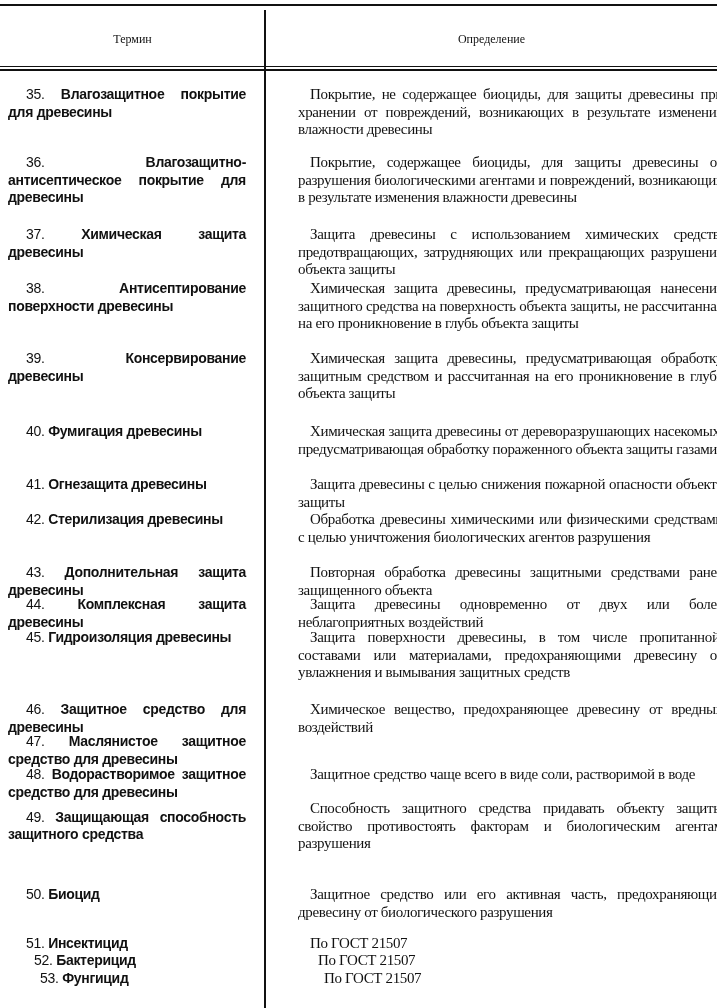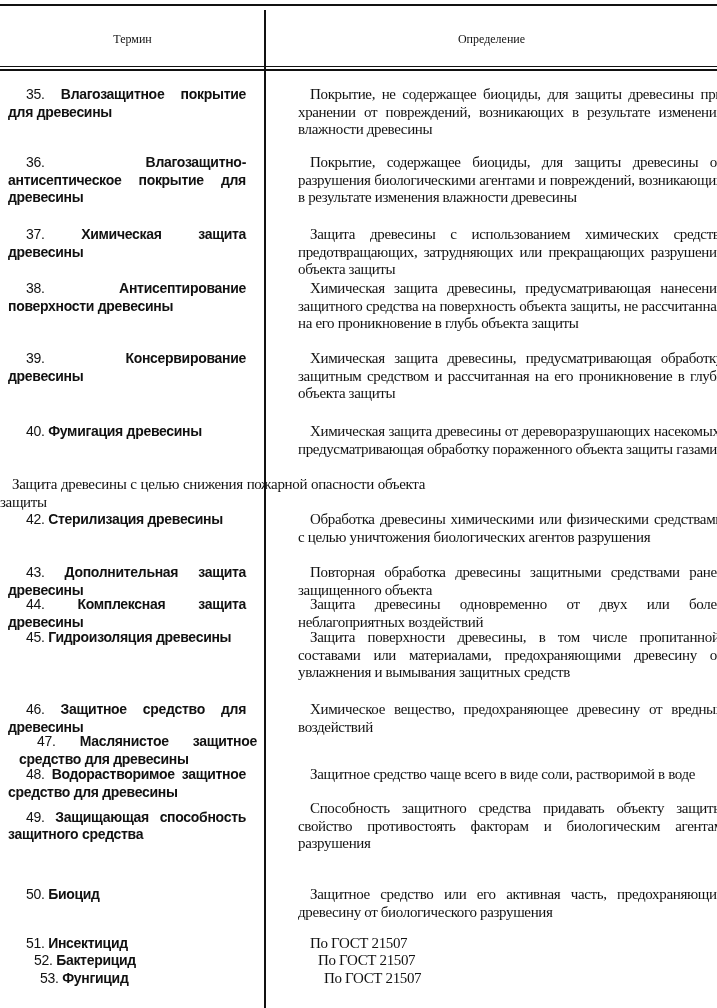--- a/index.html
+++ b/index.html
@@ -81,20 +81,23 @@
     </div>
     <div class="row" style="position: absolute; left: 0px; top: 337px;">
       <div class="term">
         <div class="term-inner"><span class="num">40. </span><span>Фумигация древесины</span></div>
       </div>
       <div class="def">
         <div class="def-inner">Химическая защита древесины от дереворазрушающих насекомых, предусматривающая обработку пораженного объекта защиты газами</div>
       </div>
     </div>
     <div class="row" style="position: absolute; left: 0px; top: 390px;">
+      <div class="term">
+        <div class="term-inner"><span class="num">41. </span><span>Огнезащита древесины</span></div>
+      </div>
       <div class="def">
         <div class="def-inner">Защита древесины с целью снижения пожарной опасности объекта защиты</div>
       </div>
     </div>
     <div class="row" style="position: absolute; left: 0px; top: 425px;">
       <div class="term">
         <div class="term-inner"><span class="num">42. </span><span>Стерилизация древесины</span></div>
       </div>
       <div class="def">
         <div class="def-inner">Обработка древесины химическими или физическими средствами с целью уничтожения биологических агентов разрушения</div>
@@ -125,21 +128,21 @@
       </div>
     </div>
     <div class="row" style="position: absolute; left: 0px; top: 615px;">
       <div class="term">
         <div class="term-inner"><span class="num">46. </span><span>Защитное средство для древесины</span></div>
       </div>
       <div class="def">
         <div class="def-inner">Химическое вещество, предохраняющее древесину от вредных воздействий</div>
       </div>
     </div>
-    <div class="row" style="position: absolute; left: 0px; top: 647px; padding-left: 11px;">
+    <div class="row" style="position: absolute; left: 0px; top: 647px;">
       <div class="term">
         <div class="term-inner"><span class="num">47. </span><span>Маслянистое защитное средство для древесины</span></div>
       </div>
     </div>
     <div class="row" style="position: absolute; left: 0px; top: 680px;">
       <div class="term">
         <div class="term-inner"><span class="num">48. </span><span>Водорастворимое защитное средство для древесины</span></div>
       </div>
       <div class="def">
         <div class="def-inner">Защитное средство чаще всего в виде соли, растворимой в воде</div>

